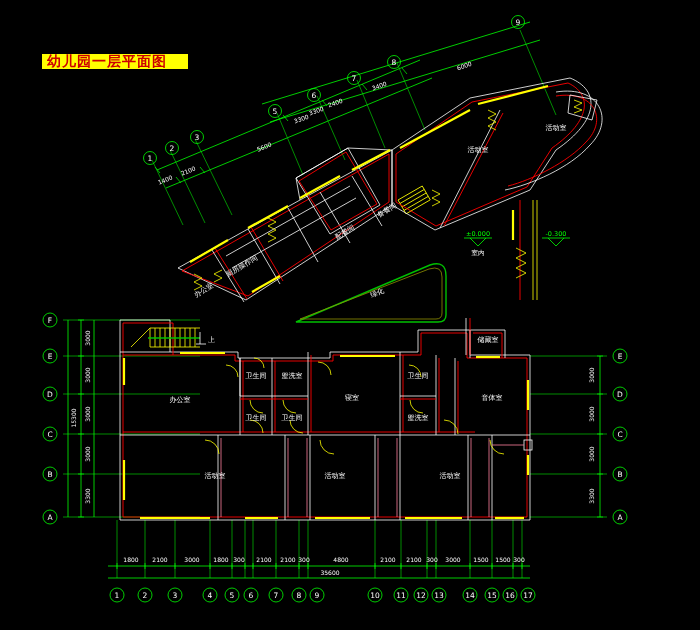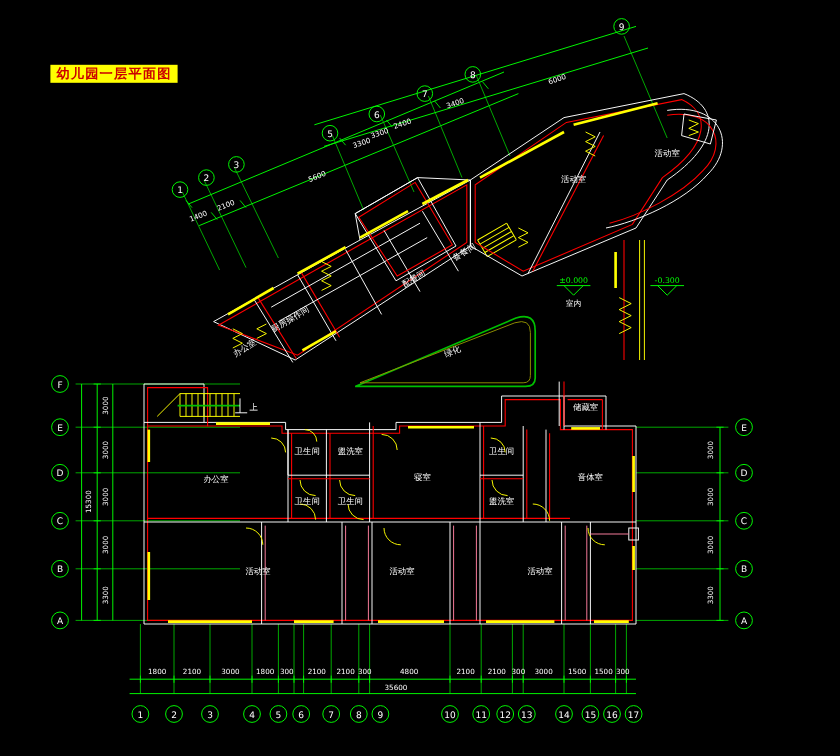--- a/index.html
+++ b/index.html
@@ -26,24 +26,24 @@
     width: 700px;
     height: 630px;
     display: block;
   }
   .title-plate {
     position: absolute;
     left: 42px;
     top: 54px;
     background: #ffff00;
     color: #cc0000;
-    font-size: 11px;
+    font-size: 14px;
     font-weight: bold;
     letter-spacing: 1px;
-    padding: 2px 5px 2px 5px;
+    padding: 2px 21px 2px 5px;
     line-height: 11px;
     white-space: nowrap;
     font-family: "DejaVu Sans", sans-serif;
   }
   text {
     font-family: "DejaVu Sans", sans-serif;
     fill: #ffffff;
   }
   .dim-txt {
     font-size: 6px;

